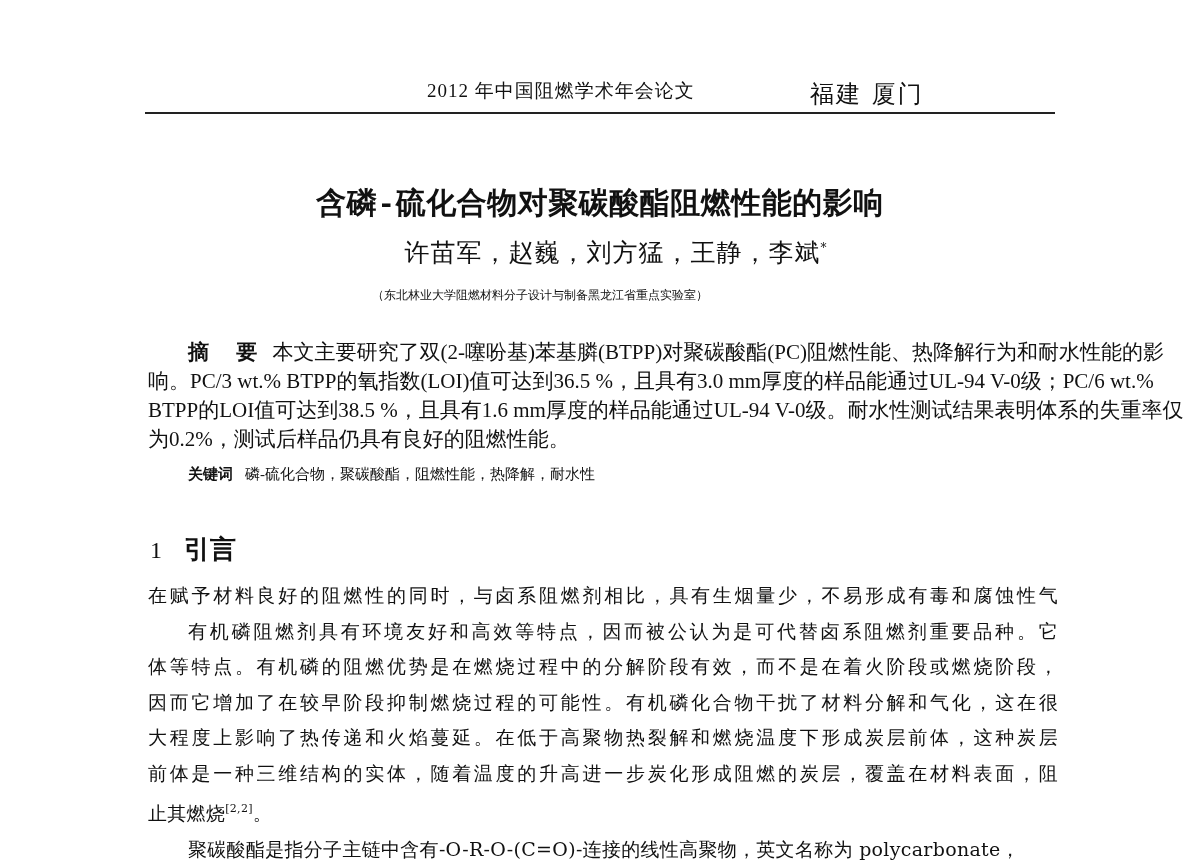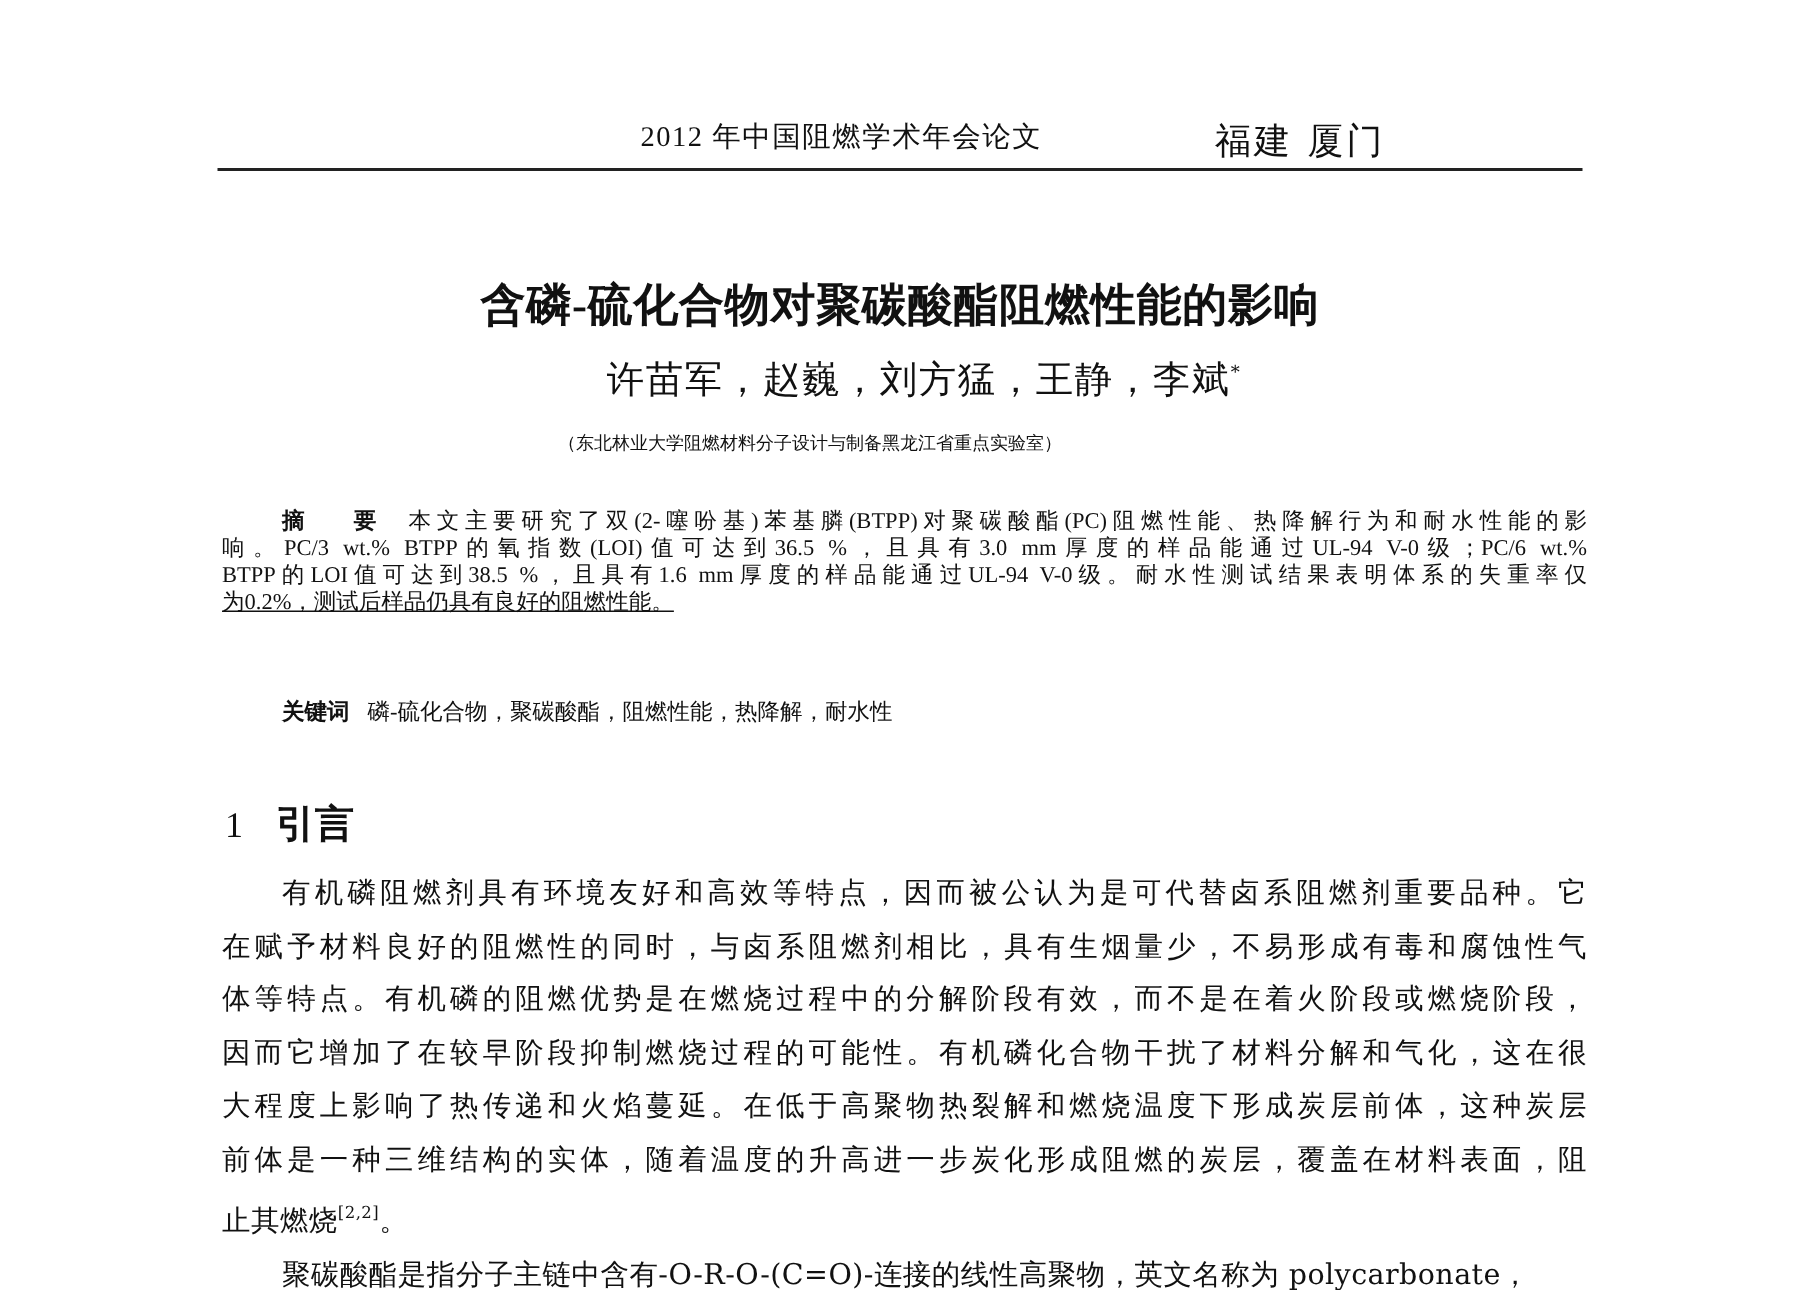--- a/index.html
+++ b/index.html
@@ -46,21 +46,21 @@
       border-top: 2px solid #222;
     }
     .title {
       position: absolute;
       left: 0;
       width: 1200px;
       top: 183px;
       text-align: center;
       font-size: 30px;
       font-weight: bold;
-      font-family: Liberation Serif, serif;
+      font-family: Liberation Mono, monospace;
       letter-spacing: 0.5px;
     }
     .authors {
       position: absolute;
       left: 16px;
       width: 1200px;
       top: 236px;
       text-align: center;
       font-size: 25px;
       letter-spacing: 1px;
@@ -75,34 +75,33 @@
       width: 1080px;
       top: 287px;
       text-align: center;
       font-size: 12px;
     }
     .abstract {
       position: absolute;
       left: 148px;
       width: 910px;
       top: 338px;
-      font-size: 15px;
-      line-height: 18px;
+      font-size: 21px;
+      line-height: 29px;
       font-family: "Liberation Serif", "DejaVu Serif", serif;
       text-align: justify;
     }
     .abstract .line {
       display: block;
       white-space: nowrap;
       text-align: justify;
       text-align-last: justify;
     }
     .abstract .line.last {
       text-align-last: left;
-      text-decoration: underline;
     }
     .abstract .label {
       font-weight: bold;
       letter-spacing: 10px;
       font-family: "DejaVu Sans", "Liberation Sans", sans-serif;
     }
     .abstract .indent {
       padding-left: 40px;
     }
     .keywords {
@@ -185,21 +184,21 @@
 
 <div class="keywords">
   <span class="label">关键词</span><span>磷-硫化合物，聚碳酸酯，阻燃性能，热降解，耐水性</span>
 </div>
 
 <div class="section-heading">
   <span class="num">1</span><span class="txt">引言</span>
 </div>
 
 <div class="body-text">
+  <span class="line">在赋予材料良好的阻燃性的同时，与卤系阻燃剂相比，具有生烟量少，不易形成有毒和腐蚀性气</span>
   <span class="line first">有机磷阻燃剂具有环境友好和高效等特点，因而被公认为是可代替卤系阻燃剂重要品种。它</span>
-  <span class="line">在赋予材料良好的阻燃性的同时，与卤系阻燃剂相比，具有生烟量少，不易形成有毒和腐蚀性气</span>
   <span class="line">体等特点。有机磷的阻燃优势是在燃烧过程中的分解阶段有效，而不是在着火阶段或燃烧阶段，</span>
   <span class="line">因而它增加了在较早阶段抑制燃烧过程的可能性。有机磷化合物干扰了材料分解和气化，这在很</span>
   <span class="line">大程度上影响了热传递和火焰蔓延。在低于高聚物热裂解和燃烧温度下形成炭层前体，这种炭层</span>
   <span class="line">前体是一种三维结构的实体，随着温度的升高进一步炭化形成阻燃的炭层，覆盖在材料表面，阻</span>
   <span class="line last"><span>止其燃烧</span><sup>[2,2]</sup><span>。</span></span>
   <span class="line first last">聚碳酸酯是指分子主链中含有-O-R-O-(C=O)-连接的线性高聚物，英文名称为 polycarbonate，</span>
 </div>
 
 </body></html>

